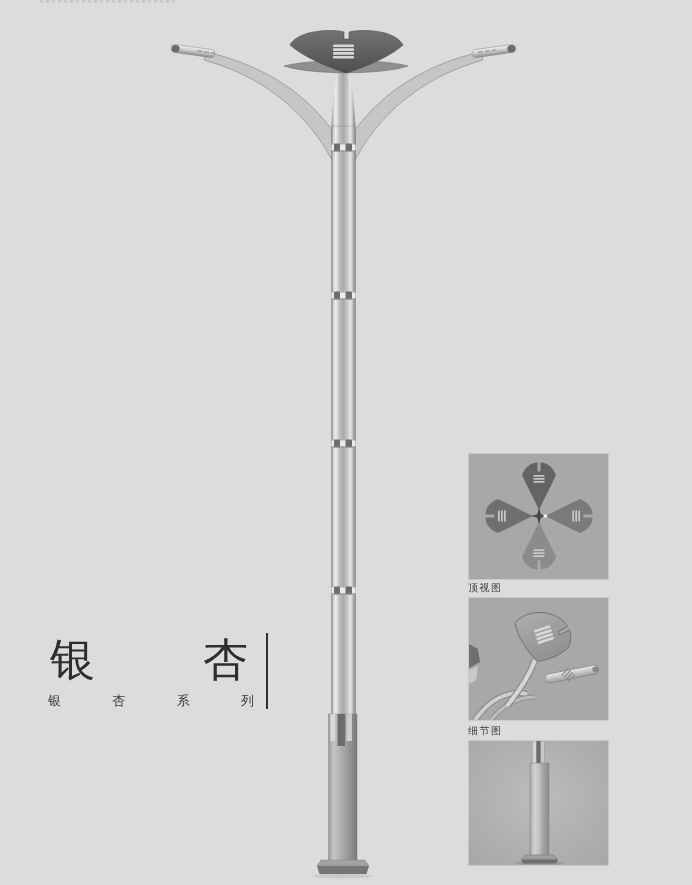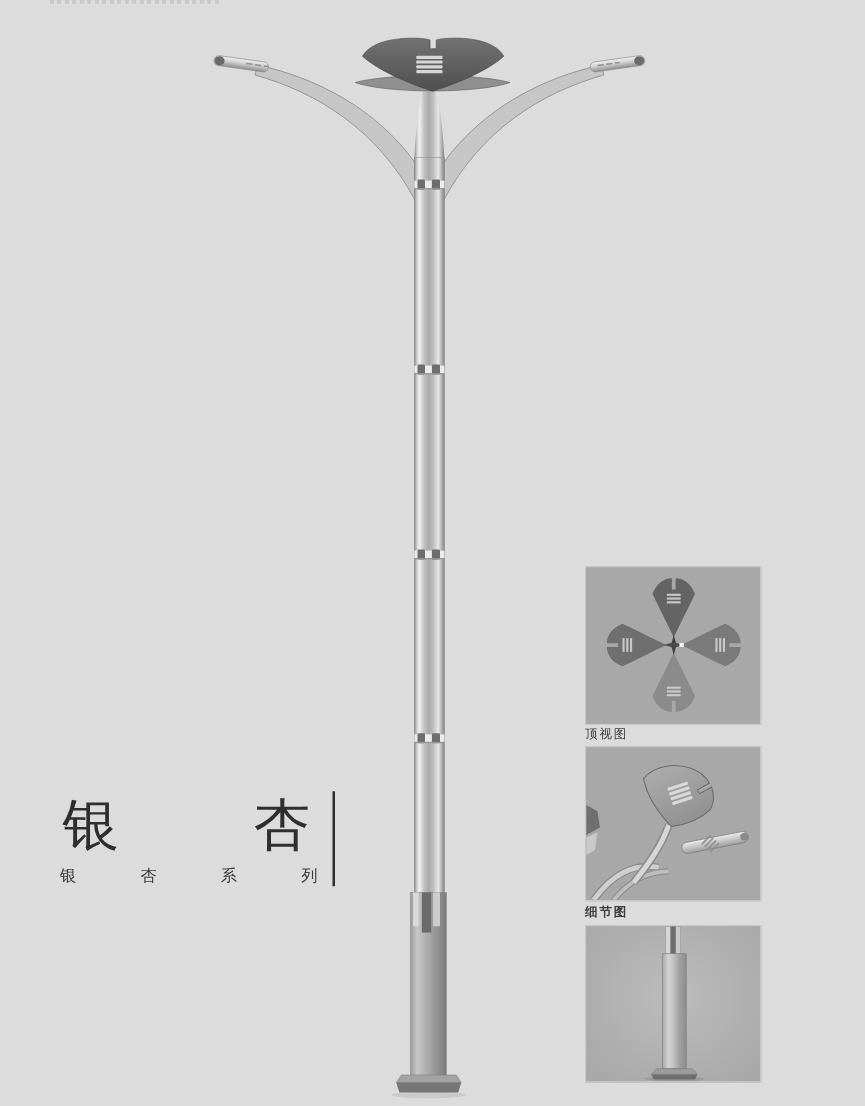--- a/index.html
+++ b/index.html
@@ -46,21 +46,21 @@
     width:139px;background:#a8a8a8;border:1px solid #c9c9c9;
     line-height:0;
   }
   .inset-1 .inset-panel{height:125px;}
   .inset-2 .inset-panel{height:122px;}
   .inset-3 .inset-panel{height:124px;}
   .inset-caption{
     display:block;margin-top:2px;
     font-size:10px;letter-spacing:1.5px;color:#3d3d3d;line-height:12px;
   }
-  .inset-2 .inset-caption{margin-top:4px;font-weight:bold;}
+  .inset-2 .inset-caption{margin-top:4px;}
 </style>
 </head>
 <body>
 
 <div class="page">
 
   <div class="cropped-line"></div>
 
   <svg class="main-art" viewBox="0 0 692 885" xmlns="http://www.w3.org/2000/svg">
     <defs>

